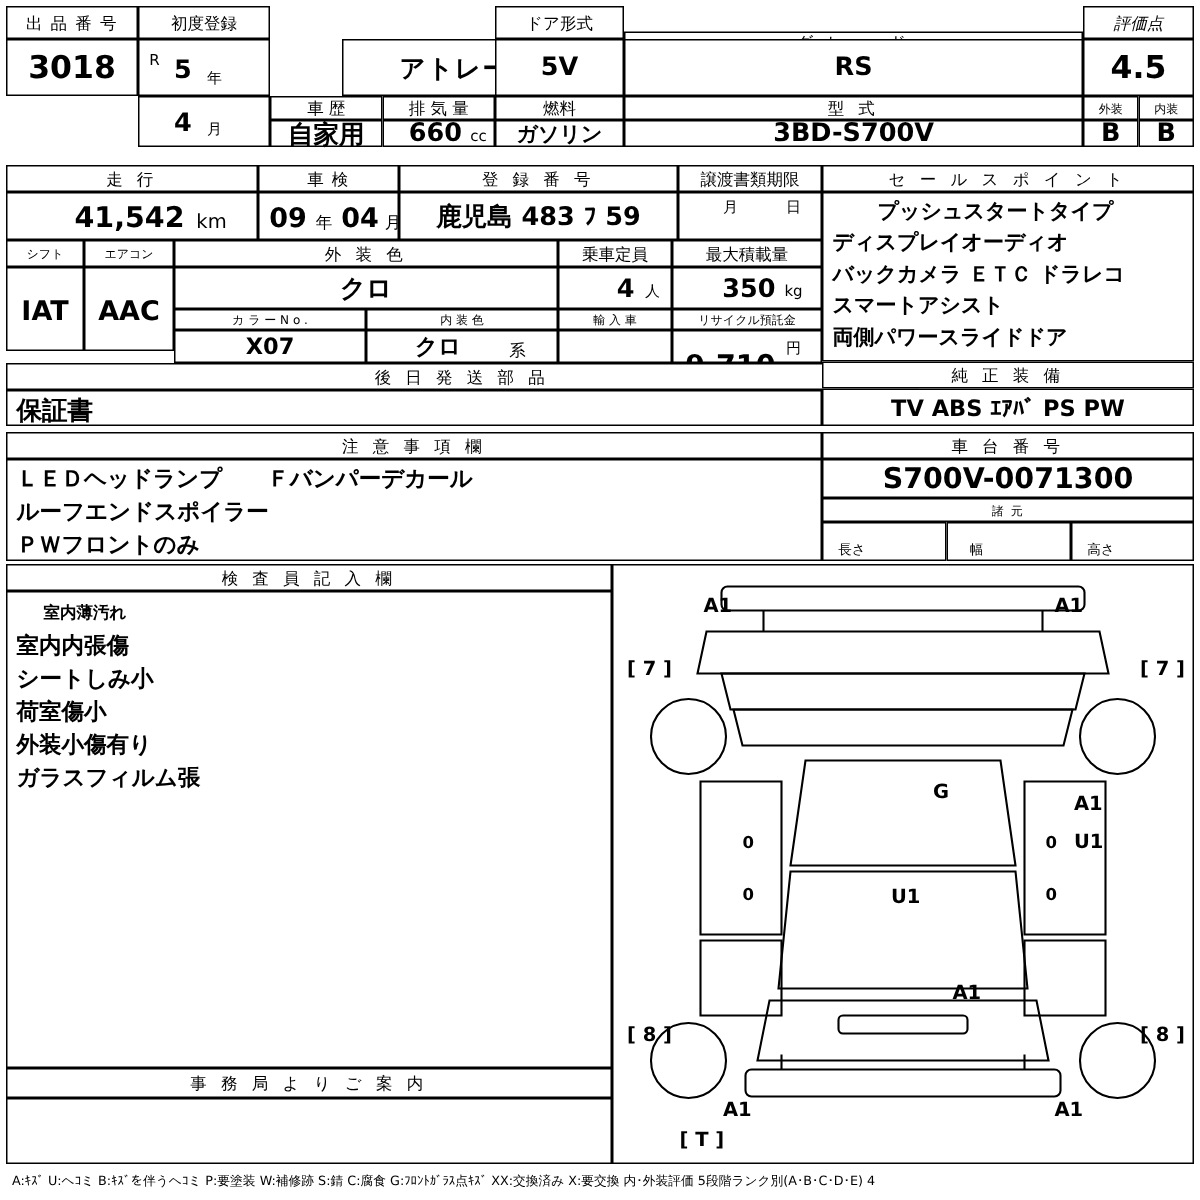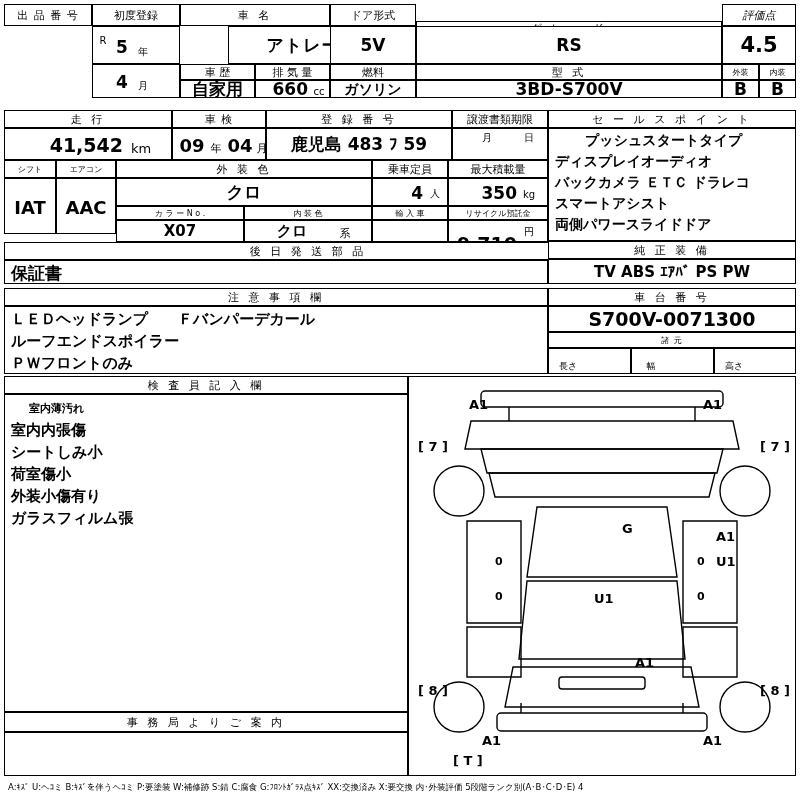--- a/index.html
+++ b/index.html
@@ -42,33 +42,33 @@
   }
 </style>
 </head>
 <body>
 
 <div id="sheet">
 
   <div class="bx" style="left:4px; top:4px; width:88px; height:22px;">
     <div class="lbl ctr sp1" style="left:0;top:0;width:100%;height:100%;">出 品 番 号</div>
   </div>
+  <div class="bx" style="left:4px; top:26px; width:88px; height:38px;">
+    <div class="lbl ctr big" style="left:0;top:0;width:100%;height:100%;">3018</div>
+  </div>
 
   <div class="bx" style="left:92px; top:4px; width:88px; height:22px;">
     <div class="lbl ctr hdr" style="left:0;top:0;width:100%;height:100%;">初度登録</div>
   </div>
   <div class="bx" style="left:92px; top:26px; width:88px; height:38px;">
     <div class="lbl sml" style="left:3px;top:6px;width:14px;height:14px;">R</div>
     <div class="lbl mid" style="left:16px;top:8px;width:26px;height:24px;">5</div>
     <div class="lbl sml" style="left:42px;top:18px;width:16px;height:14px;">年</div>
   </div>
 
-  <div class="bx" style="left:180px; top:4px; width:150px; height:22px;">
-    <div class="lbl ctr hdr sp3" style="left:0;top:0;width:100%;height:100%;">車 名</div>
-  </div>
   <div class="bx" style="left:180px; top:26px; width:150px; height:38px;margin-left:48px;">
     <div class="lbl ctr mid sp1" style="left:0;top:0;width:100%;height:100%;">アトレー</div>
   </div>
 
   <div class="bx" style="left:330px; top:4px; width:86px; height:22px;">
     <div class="lbl ctr hdr" style="left:0;top:0;width:100%;height:100%;">ドア形式</div>
   </div>
   <div class="bx" style="left:330px; top:26px; width:86px; height:38px;">
     <div class="lbl ctr mid" style="left:0;top:0;width:100%;height:100%;">5V</div>
   </div>

